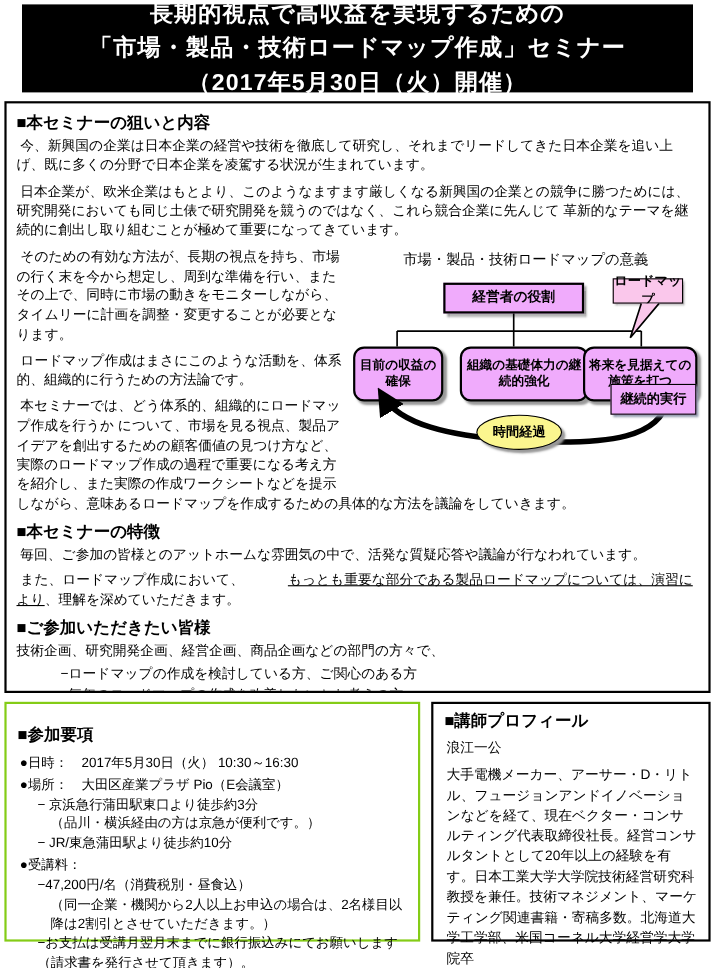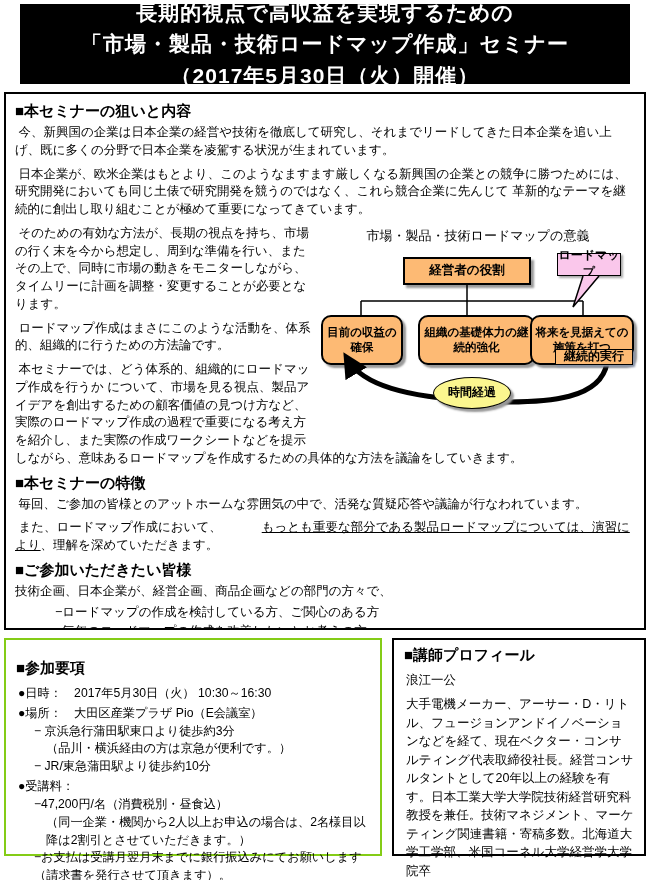--- a/index.html
+++ b/index.html
@@ -18,30 +18,30 @@
   .u { text-decoration:underline;margin-left:40px; }
 
   .indent-item { font-size:12.5px; line-height:1.55; padding-left:40px; white-space:pre-wrap; }
 
   
   .diagram { float:right; width:314px; height:212px; margin:0 0 2px 6px; position:relative; }
   .dg-title { text-align:center; font-weight:normal; font-size:13px; margin:2px 0 4px; }
   .dg-canvas { position:relative; height:190px; }
   .dg-canvas svg { position:absolute; left:0; top:0; z-index:2; }
   .dbox { position:absolute; display:flex; align-items:center; justify-content:center;
-    background:#fdba74; border:2px solid #000; font-weight:bold; text-align:center; z-index:1; }
+    background:#f0abfc; border:2px solid #000; font-weight:bold; text-align:center; z-index:1; }
   .role-box { left:82px; top:8px; width:128px; height:28px; font-size:12.5px; box-shadow:3px 3px 2px #999; }
   .callout { left:236px; top:4px; width:64px; height:23px; font-size:12px;
     background:#FAC7EB; border-width:1.5px; box-shadow:2px 2px 2px #aaa; }
   .rbox { top:66px; height:50px; border-radius:10px; font-size:11.5px; line-height:1.25;
     box-shadow:3px 3px 2px #999; padding:0 1px; }
   .rb1 { left:0; width:82px; }
   .rb2 { left:97px; width:117px; }
   .rb3 { left:209px; width:104px; }
-  .subbox { left:234px; top:100px; width:78px; height:16px; font-size:12px;
+  .subbox { left:234px; top:100px; width:78px; height:28px; font-size:12px;
     border-width:1px; box-shadow:2px 2px 2px #8a94a8; z-index:3; }
   .ellipse { left:112px; top:128px; width:78px; height:32px; border-radius:50%;
     background:#FBF68F; border-width:1.5px; font-size:12px; box-shadow:3px 3px 2px #999; z-index:3; }
 
   
   .bottom-row { margin:0 4px; display:flex; gap:10px; height:218px; }
   .req-box { width:378px; border:2px solid #84cc16; padding:18px 10px; }
   .prof-box { flex:1; border:2px solid #000; padding:5px 10px; }
   .box-h { font-size:15px; font-weight:bold; margin:1px 0 7px; }
   .req-item { font-size:12.2px; line-height:1.46; white-space:pre-wrap; }
@@ -90,21 +90,21 @@
 
   <div class="p"> そのための有効な方法が、長期の視点を持ち、市場の行く末を今から想定し、周到な準備を行い、またその上で、同時に市場の動きをモニターしながら、タイムリーに計画を調整・変更することが必要となります。</div>
   <div class="p"> ロードマップ作成はまさにこのような活動を、体系的、組織的に行うための方法論です。</div>
   <div class="p"> 本セミナーでは、どう体系的、組織的にロードマップ作成を行うか について、市場を見る視点、製品アイデアを創出するための顧客価値の見つけ方など、実際のロードマップ作成の過程で重要になる考え方を紹介し、また実際の作成ワークシートなどを提示しながら、意味あるロードマップを作成するための具体的な方法を議論をしていきます。</div>
 
   <div class="sec-h clear">■本セミナーの特徴</div>
   <div class="p"> 毎回、ご参加の皆様とのアットホームな雰囲気の中で、活発な質疑応答や議論が行なわれています。</div>
   <div class="p"><span> また、ロードマップ作成において、</span><span class="u">もっとも重要な部分である製品ロードマップについては、演習により</span><span>、理解を深めていただきます。</span></div>
 
   <div class="sec-h">■ご参加いただきたい皆様</div>
-  <div class="p" style="margin-bottom:2px">技術企画、日本企業が、経営企画、商品企画などの部門の方々で、</div>
+  <div class="p" style="margin-bottom:2px">技術企画、研究開発企画、経営企画、商品企画などの部門の方々で、</div>
   <div class="indent-item">−ロードマップの作成を検討している方、ご関心のある方</div>
   <div class="indent-item">−毎年のロードマップの作成を改善したいとお考えの方</div>
 
 </div>
 
 <div class="bottom-row">
   <div class="req-box">
     <div class="box-h">■参加要項</div>
     <div class="req-item lvl0">●日時：　2017年5月30日（火） 10:30～16:30</div>
     <div class="req-item lvl0">●場所：　大田区産業プラザ Pio（E会議室）</div>

